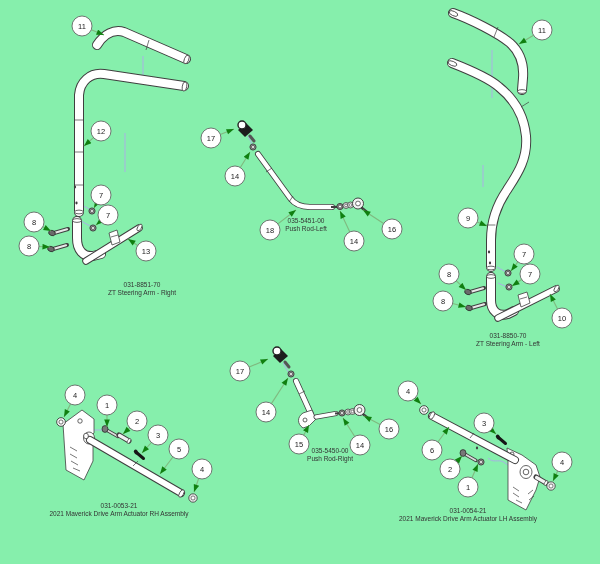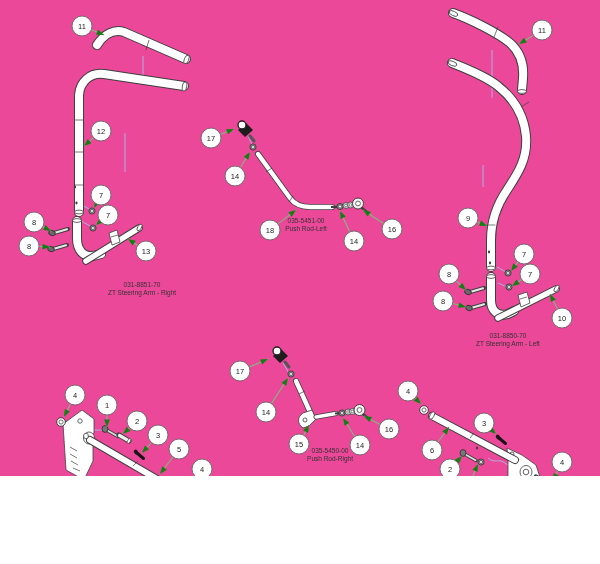--- a/index.html
+++ b/index.html
@@ -1,16 +1,16 @@
 <!DOCTYPE html>
 <html><head>
 <meta charset="utf-8">
 <style>
   html,body{margin:0;padding:0;background:#fff;}
-  .stage{position:relative;width:600px;height:476px;background:#ec4899;overflow:hidden;
+  .stage{position:relative;width:600px;height:564px;background:#86efac;overflow:hidden;
          font-family:"Liberation Sans",sans-serif;}
   #diagram-svg{position:absolute;left:0;top:0;}
   #diagram-svg text{font-family:"Liberation Sans",sans-serif;}
   .tO{fill:none;stroke:#3f3f3f;stroke-linecap:round;stroke-linejoin:round;}
   .tI{fill:none;stroke:#ffffff;stroke-linecap:round;stroke-linejoin:round;}
   .thin{stroke:#3f3f3f;stroke-width:0.7;fill:none;}
   .wht{fill:#ffffff;stroke:#3f3f3f;stroke-width:0.8;}
   .cl{stroke:#a9b1e4;stroke-width:1;fill:none;}
   .dot{fill:#3f3f3f;}
   .lbl{position:absolute;transform:translateX(-50%);text-align:center;

